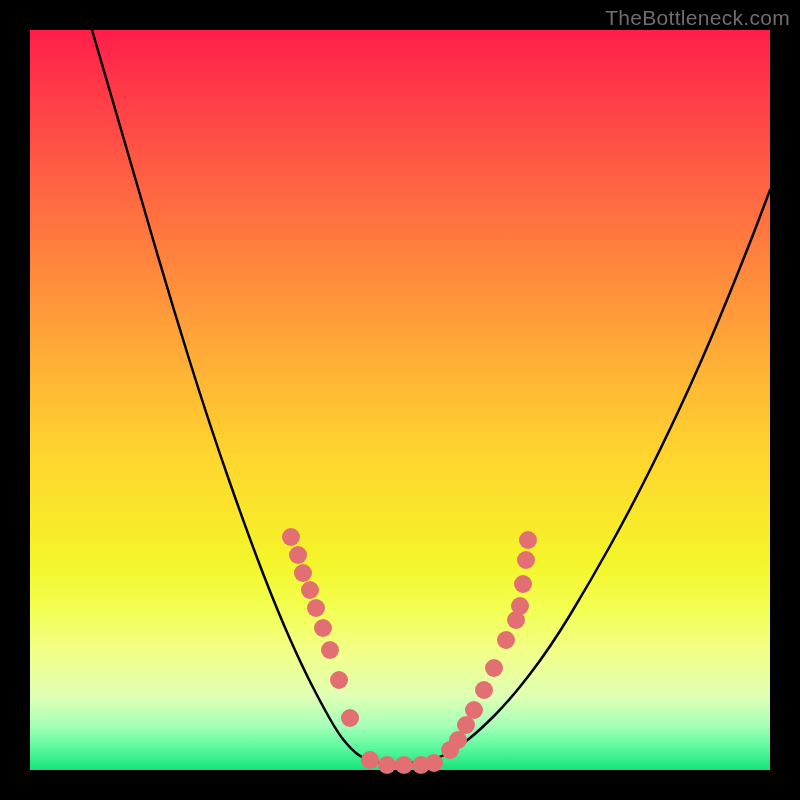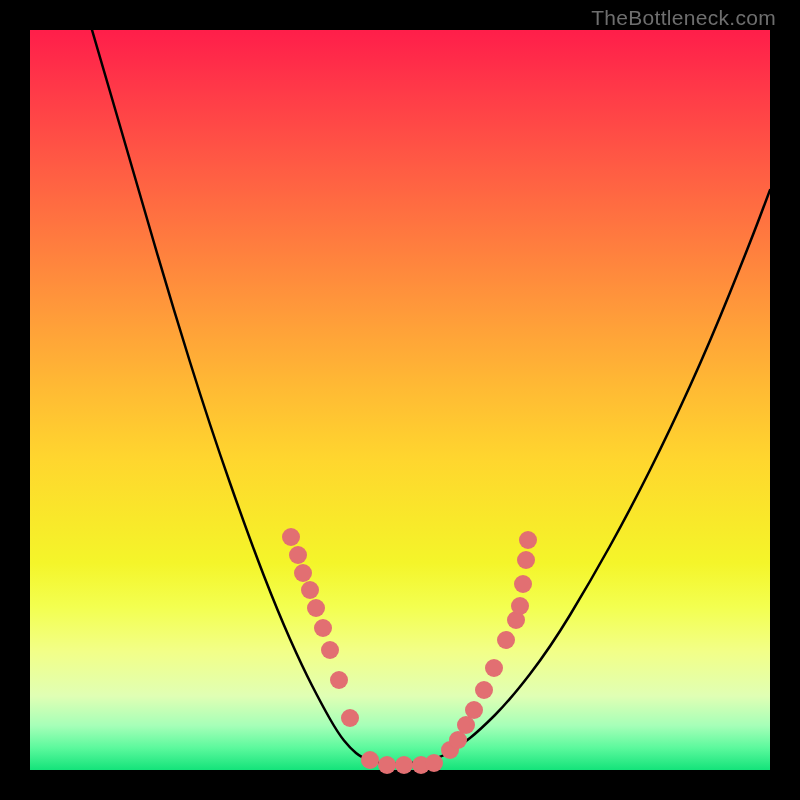--- a/index.html
+++ b/index.html
@@ -17,21 +17,21 @@
             #f9e82a 66%,
             #f4f52a 72%,
             #f3ff50 78%,
             #f2ff88 84%,
             #e0ffb4 90%,
             #a6ffb8 94%,
             #5cf99d 97%,
             #14e37a 100%
           );
   }
-  .attrib { position: absolute; top: 6px; right: 24px; color: #6e6e6e; font-size: 21px; letter-spacing: 0.3px; }
+  .attrib { position: absolute; top: 6px; right: 10px; color: #6e6e6e; font-size: 21px; letter-spacing: 0.3px; }
   .curve { position: absolute; left: 0; top: 0; }
   .pt { position: absolute; width: 18px; height: 18px; border-radius: 50%;
         background: #e26f72; transform: translate(-50%,-50%); }
 </style>
 </head>
 <body>
 
 <div class="frame">
   <div class="plot">
     <svg class="curve" width="740" height="740" viewBox="0 0 740 740">

